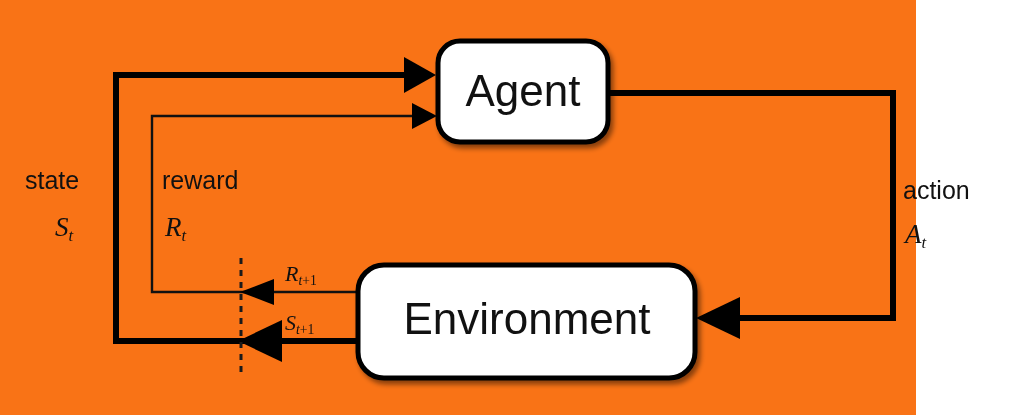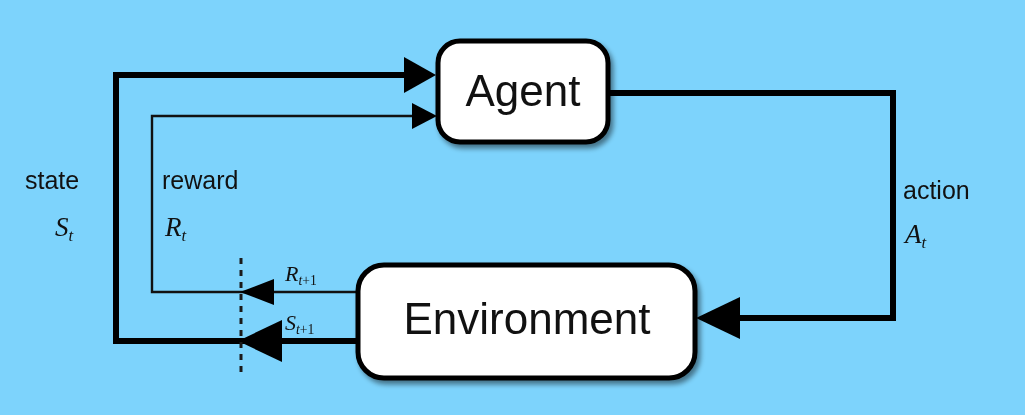--- a/index.html
+++ b/index.html
@@ -9,23 +9,23 @@
     background: #ffffff;
   }
   body {
     width: 1025px;
     height: 415px;
     overflow: hidden;
     font-family: "Liberation Sans", sans-serif;
   }
   #diagram-root {
     position: relative;
-    width: 1025px;
+    width: 916px;
     height: 415px;
-    background: #7dd3fc;
+    background: #f97316;
   }
   svg#rl-loop-svg {
     display: block;
     width: 1025px;
     height: 415px;
   }
   .node-box-shape {
     fill: #ffffff;
     stroke: #000000;
     stroke-width: 5;

